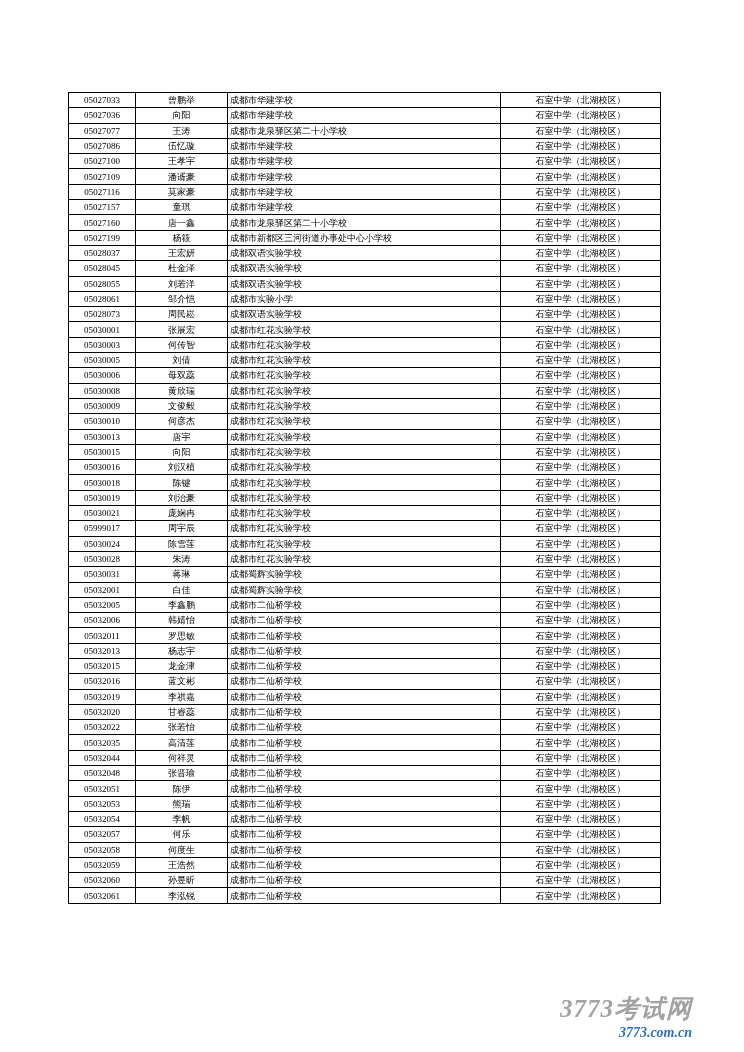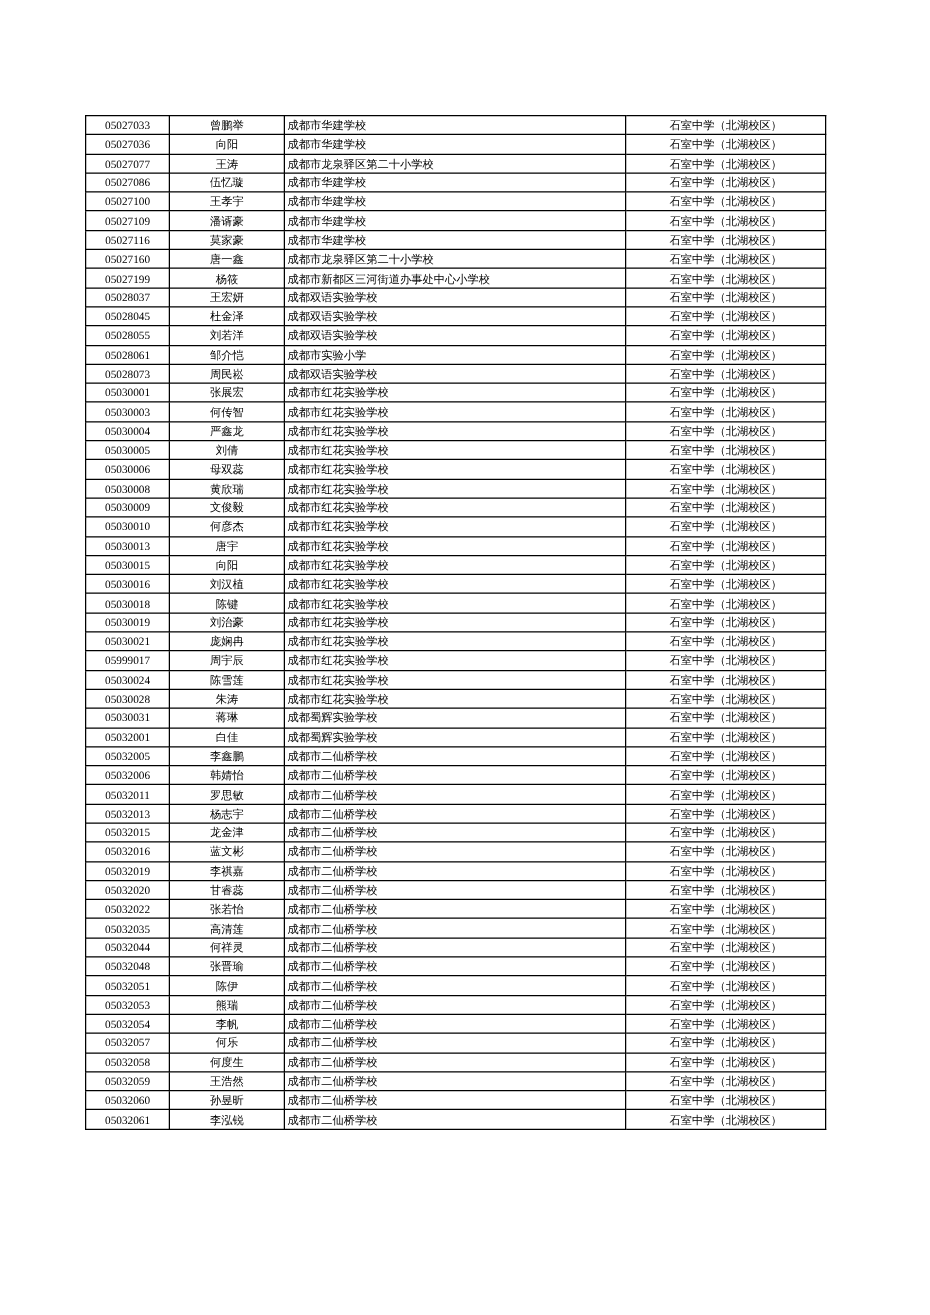--- a/index.html
+++ b/index.html
@@ -98,20 +98,26 @@
           <td class="col2">成都市华建学校</td>
           <td class="col3">石室中学（北湖校区）</td>
         </tr>
         <tr>
           <td class="col0">05027116</td>
           <td class="col1">莫家豪</td>
           <td class="col2">成都市华建学校</td>
           <td class="col3">石室中学（北湖校区）</td>
         </tr>
         <tr>
+          <td class="col0">05027157</td>
+          <td class="col1">童琪</td>
+          <td class="col2">成都市华建学校</td>
+          <td class="col3">石室中学（北湖校区）</td>
+        </tr>
+        <tr>
           <td class="col0">05027160</td>
           <td class="col1">唐一鑫</td>
           <td class="col2">成都市龙泉驿区第二十小学校</td>
           <td class="col3">石室中学（北湖校区）</td>
         </tr>
         <tr>
           <td class="col0">05027199</td>
           <td class="col1">杨筱</td>
           <td class="col2">成都市新都区三河街道办事处中心小学校</td>
           <td class="col3">石室中学（北湖校区）</td>
@@ -152,26 +158,20 @@
           <td class="col2">成都市红花实验学校</td>
           <td class="col3">石室中学（北湖校区）</td>
         </tr>
         <tr>
           <td class="col0">05030003</td>
           <td class="col1">何传智</td>
           <td class="col2">成都市红花实验学校</td>
           <td class="col3">石室中学（北湖校区）</td>
         </tr>
         <tr>
-          <td class="col0">05030004</td>
-          <td class="col1">严鑫龙</td>
-          <td class="col2">成都市红花实验学校</td>
-          <td class="col3">石室中学（北湖校区）</td>
-        </tr>
-        <tr>
           <td class="col0">05030005</td>
           <td class="col1">刘倩</td>
           <td class="col2">成都市红花实验学校</td>
           <td class="col3">石室中学（北湖校区）</td>
         </tr>
         <tr>
           <td class="col0">05030006</td>
           <td class="col1">母双蕊</td>
           <td class="col2">成都市红花实验学校</td>
           <td class="col3">石室中学（北湖校区）</td>
@@ -376,14 +376,18 @@
         </tr>
         <tr>
           <td class="col0">05032061</td>
           <td class="col1">李泓锐</td>
           <td class="col2">成都市二仙桥学校</td>
           <td class="col3">石室中学（北湖校区）</td>
         </tr>
       </tbody>
   </table>
 
+  <div class="watermark">
+    <div class="site-name" style="color: rgb(163, 163, 163);">3773考试网</div>
+    <div class="site-url" style="color: rgb(46, 110, 194);">3773.com.cn</div>
+  </div>
 
 </div>
 
 </body></html>

